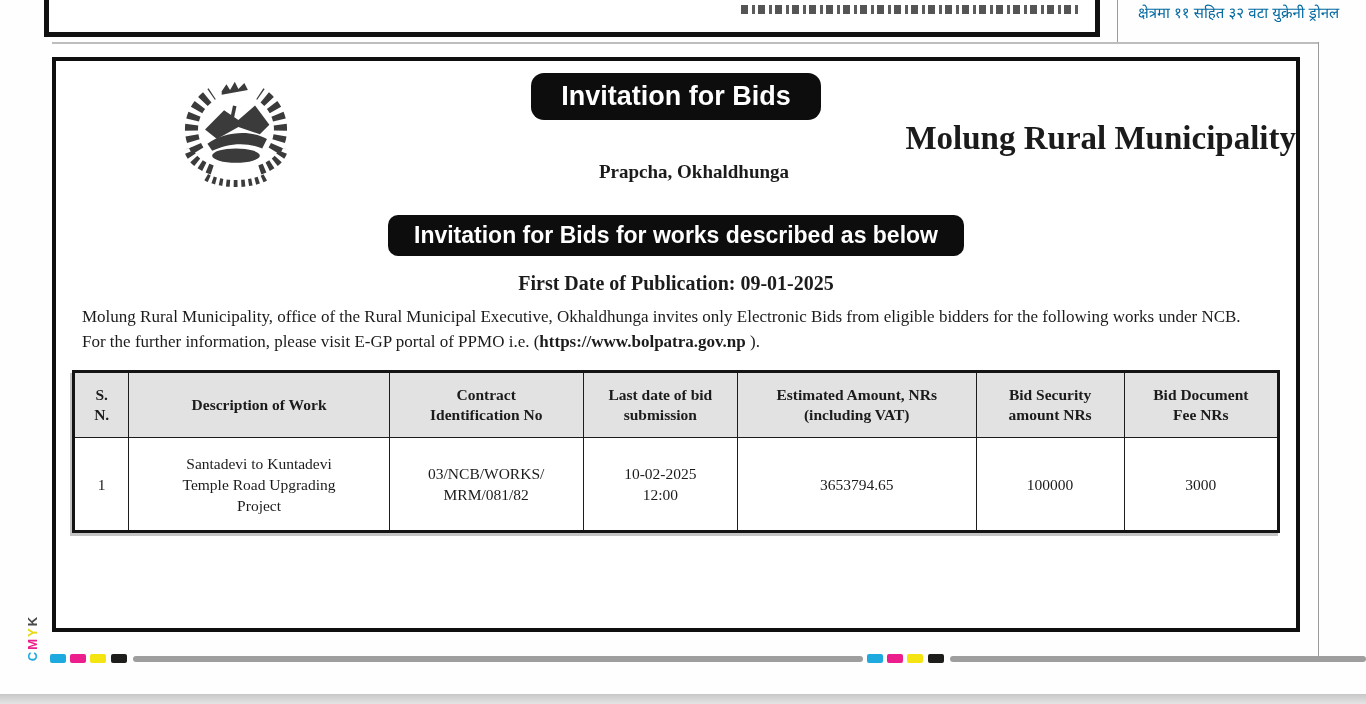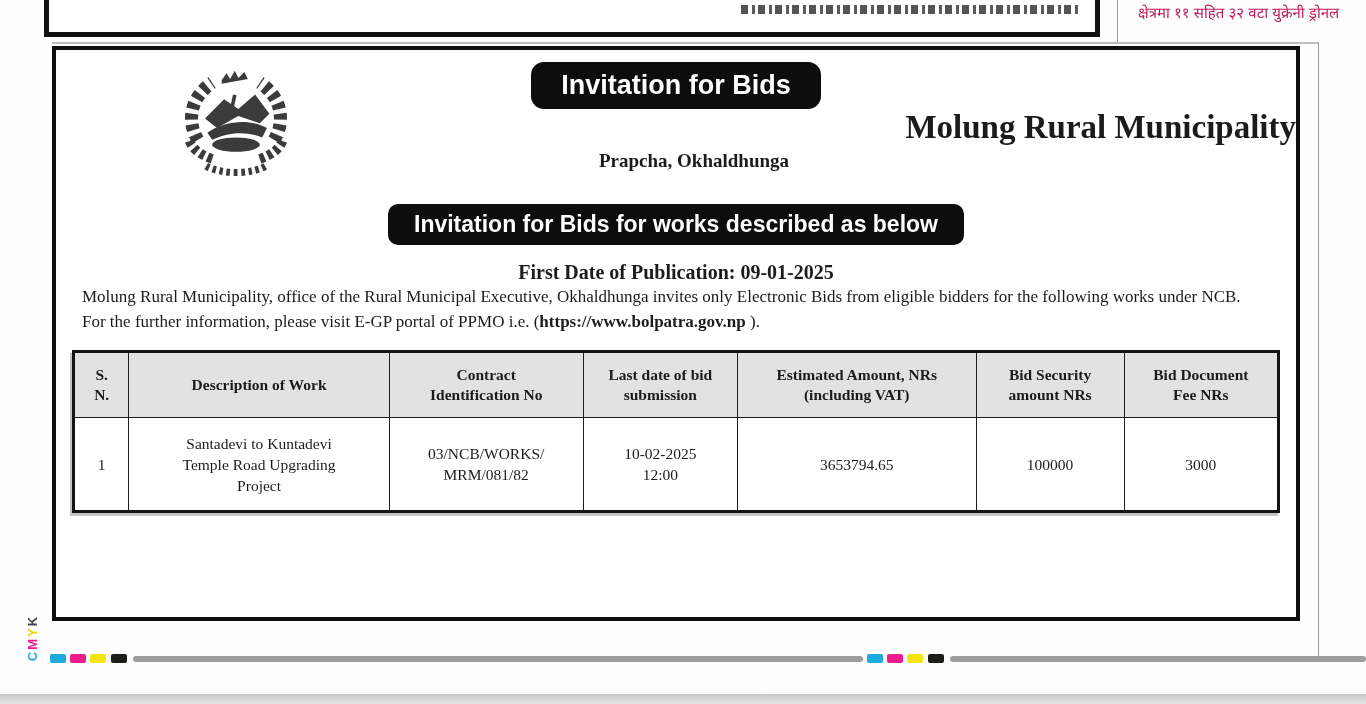--- a/index.html
+++ b/index.html
@@ -14,47 +14,47 @@
     position:absolute;left:44px;top:-40px;width:1046px;height:67px;
     border:5px solid #111;background:#fff;
   }
   .truncated-text{
     position:absolute;right:14px;bottom:18px;width:340px;height:9px;
     background:repeating-linear-gradient(90deg,#2a2a2a 0 7px,#fff 7px 11px,#333 11px 14px,#fff 14px 17px);
     opacity:.8;
   }
   .nepali-headline{
     position:absolute;left:1138px;top:2px;width:228px;height:24px;
-    font-family:"Liberation Sans", sans-serif;font-size:15px;color:#be185d;
+    font-family:"Liberation Sans", sans-serif;font-size:15px;color:#0369a1;
     white-space:nowrap;overflow:hidden;
   }
   .vline-top{position:absolute;left:1117px;top:0;width:1px;height:42px;background:#9a9a9a;}
   .vline-right{position:absolute;left:1318px;top:42px;width:1px;height:620px;background:#9a9a9a;}
   .hline-sep{position:absolute;left:52px;top:42px;width:1266px;height:2px;background:#bdbdbd;}
 
   
   .notice-box{
-    position:absolute;left:52px;top:46px;width:1240px;height:567px;
+    position:absolute;left:52px;top:57px;width:1240px;height:567px;
     border:4px solid #0f0f0f;background:#fff;
   }
   .emblem{
     position:absolute;left:120px;top:16px;width:120px;height:112px;
   }
   .banner{
     background:#0d0d0d;color:#fff;
     font-family:"Liberation Sans", sans-serif;font-weight:bold;
     width:fit-content;margin:0 auto;text-align:center;
   }
   .banner-top{margin-top:12px;font-size:27px;padding:8px 30px;border-radius:13px;}
   .banner-sub{margin-top:32px;font-size:23px;padding:7px 26px;border-radius:10px;}
   .org-name{text-align:right;font-size:33px;font-weight:bold;line-height:36px;}
   .org-office{margin-top:5px;text-align:center;font-size:23px;font-weight:bold;line-height:26px;}
   .org-location{margin-top:4px;text-align:center;font-size:19px;font-weight:bold;line-height:23px;margin-left:36px;}
   .pub-date{margin-top:15px;text-align:center;font-size:20px;font-weight:bold;line-height:24px;}
-  .intro{margin:0 26px 0 26px;font-size:17px;line-height:25px;text-align:justify;}
+  .intro{margin:9px 26px 0 26px;font-size:17px;line-height:25px;text-align:justify;}
   .info-line{margin:0 26px 16px 26px;font-size:17px;line-height:25px;}
   .info-url{font-weight:bold;}
 
   
   table.bids{
     border-collapse:collapse;margin:16px auto 0 auto;width:1208px;
     border:3px solid #141414;
     box-shadow:-2px 3px 0 #c4c4c4;
   }
   table.bids th, table.bids td{

